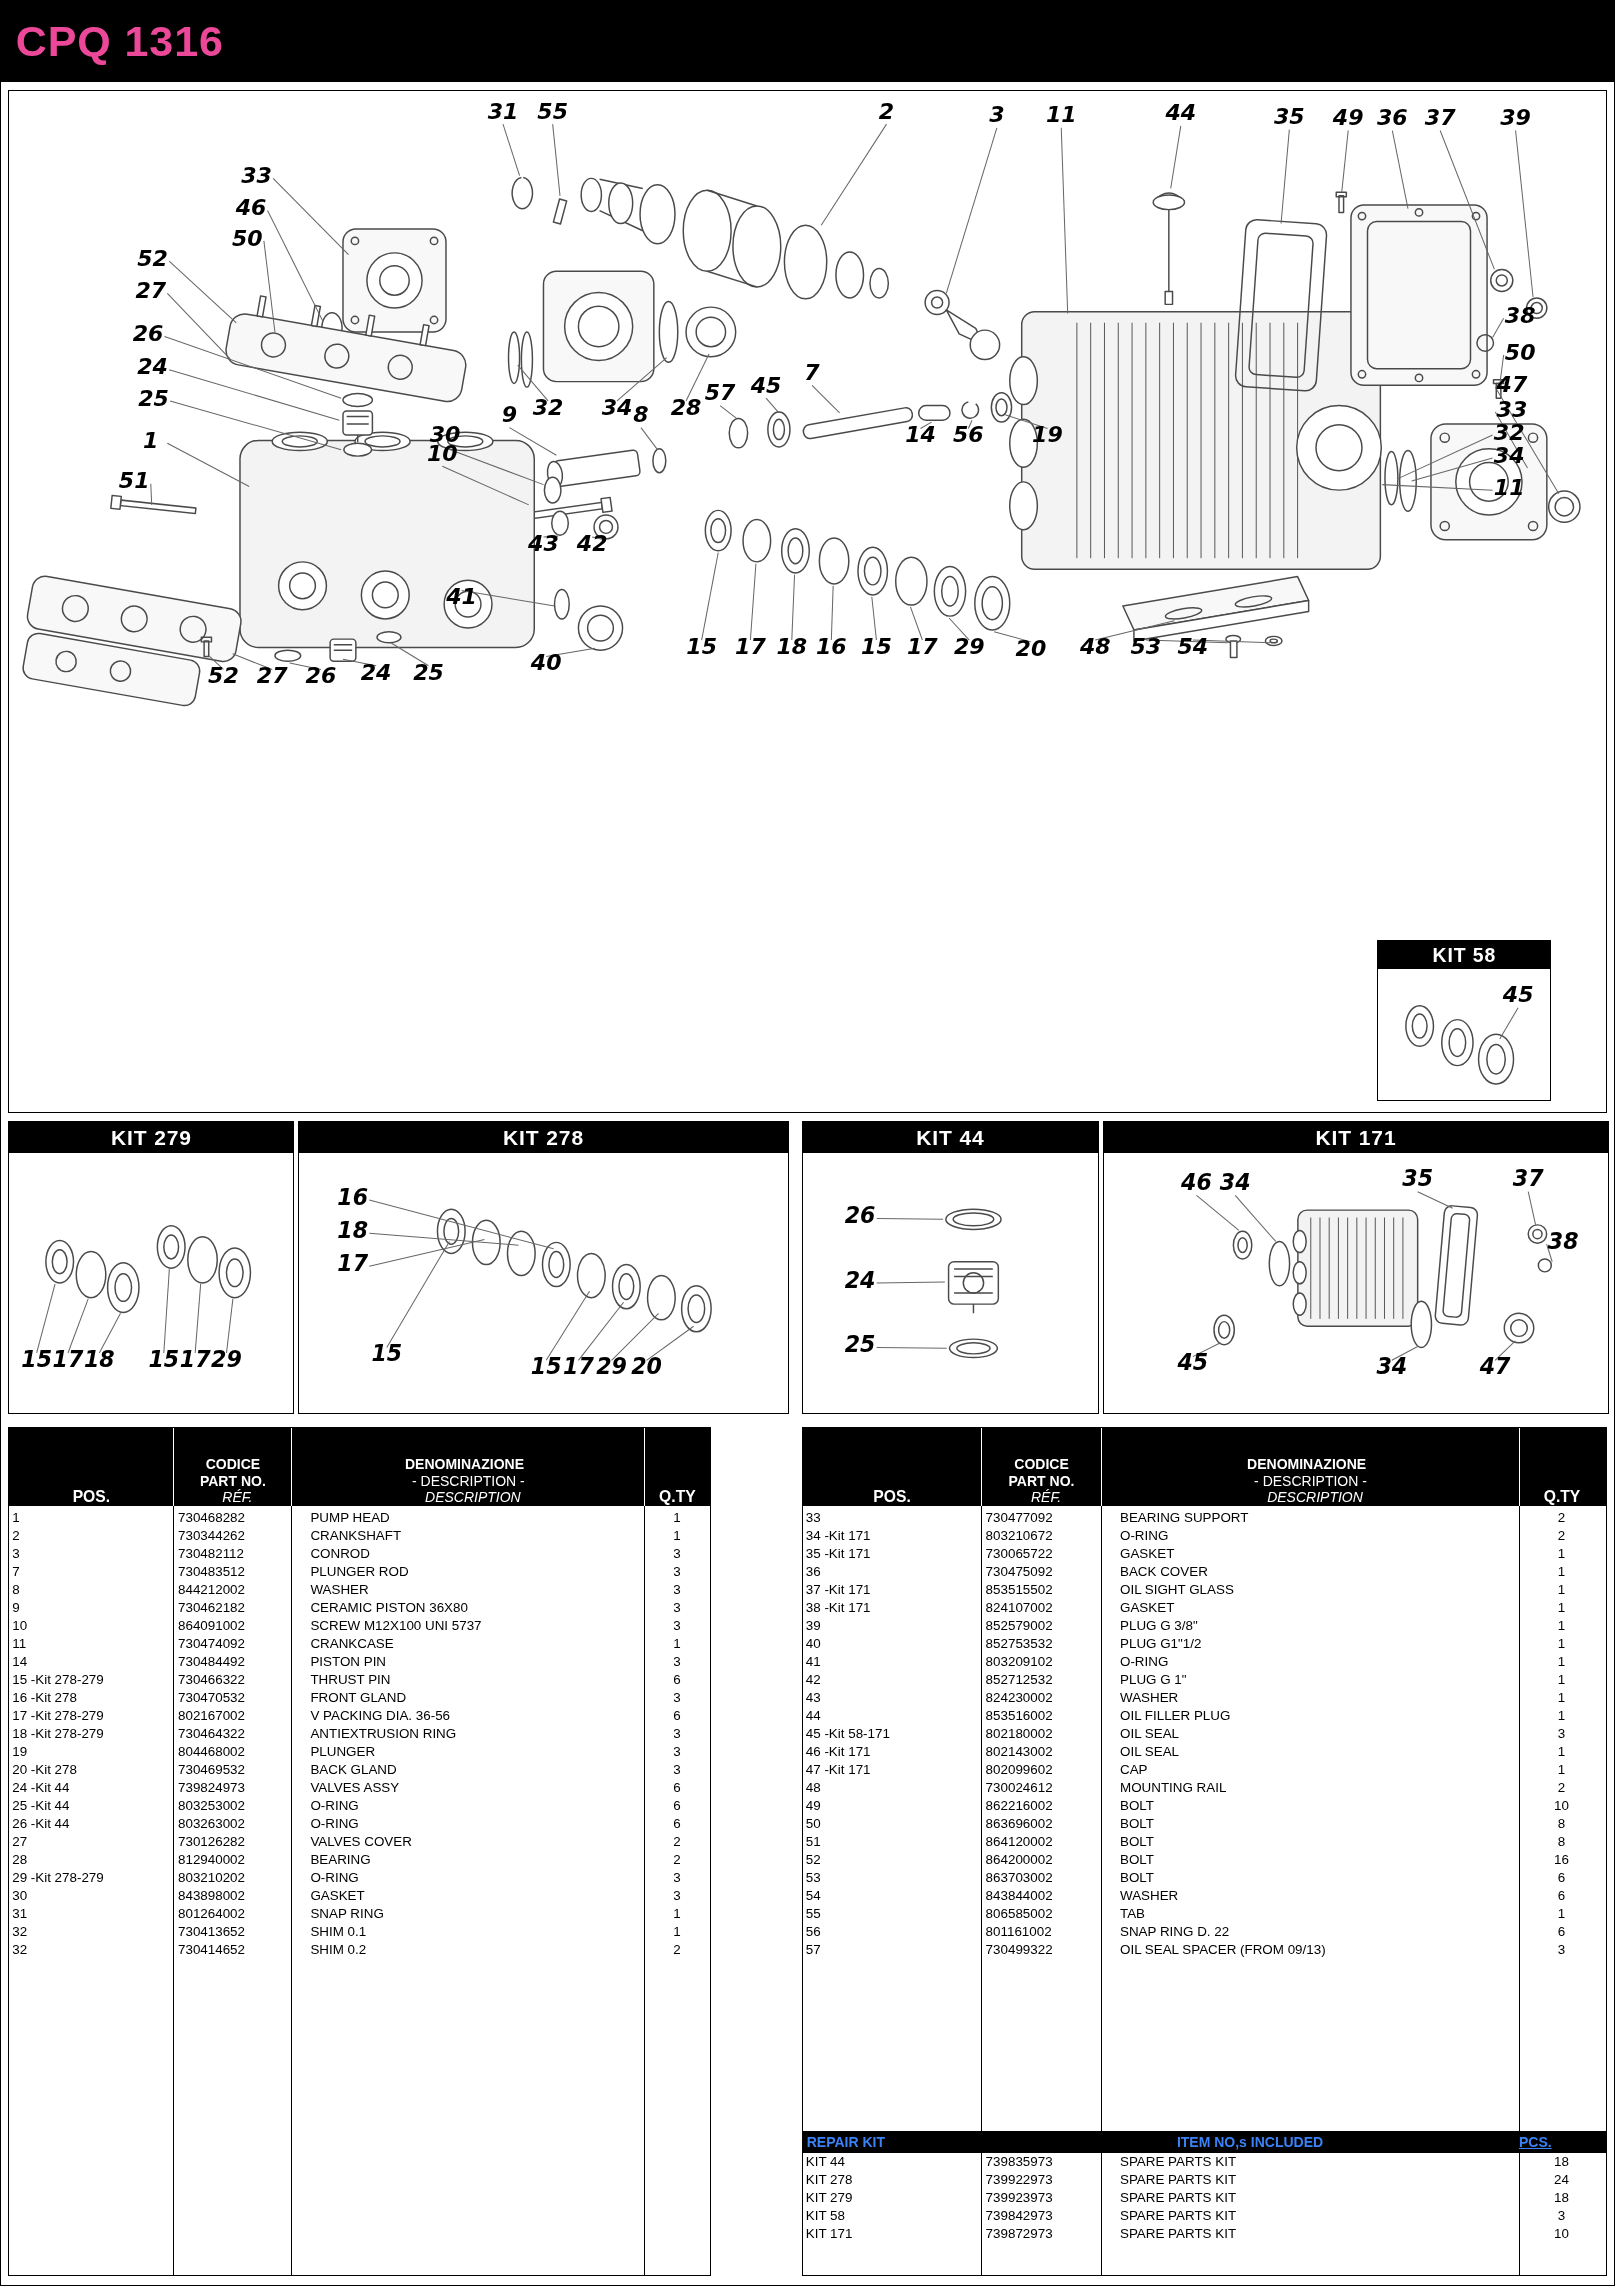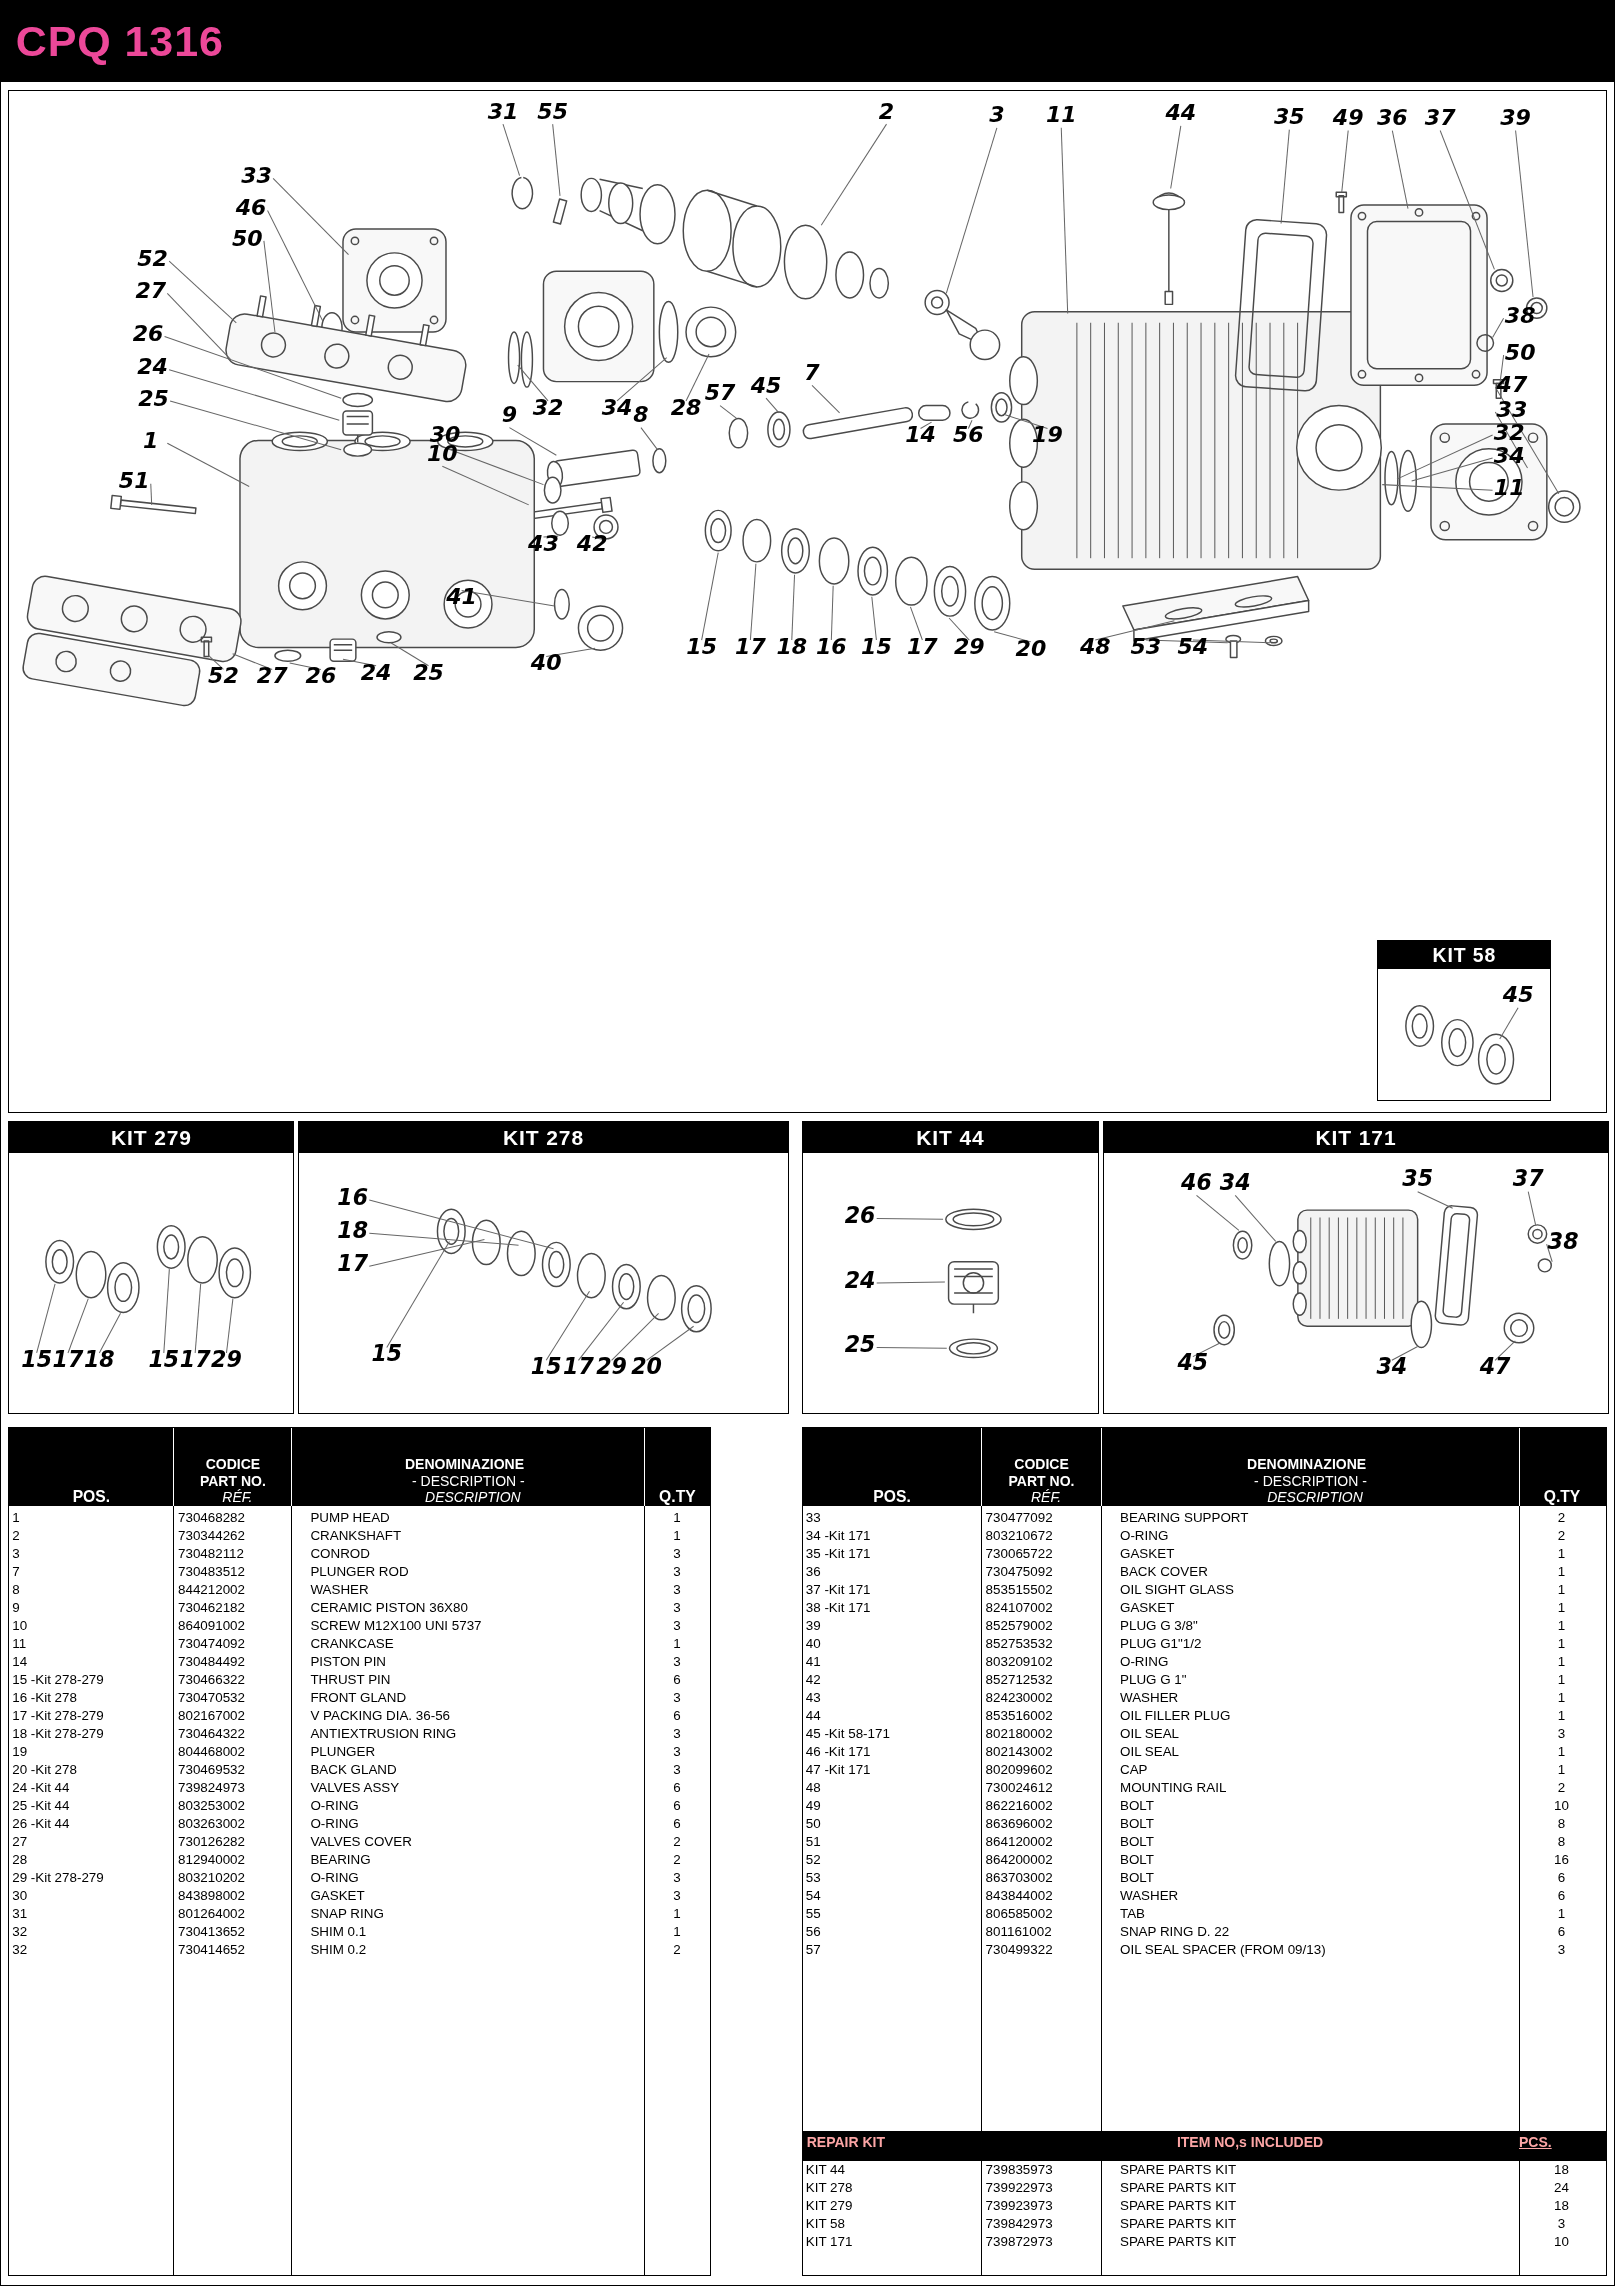--- a/index.html
+++ b/index.html
@@ -40,22 +40,22 @@
   .left-cols{grid-template-columns:164px 118px 353px 65px;}
   .right-cols{grid-template-columns:178px 120px 418px 85px;}
   .tbody{position:relative;z-index:1;padding-top:2.8px;}
   .trow{display:grid;height:18px;line-height:18px;font-size:13.4px;white-space:nowrap;color:#000;}
   .trow>div{overflow:hidden;}
   .cell-pos{padding-left:2.8px;}
   .cell-code{padding-left:4.6px;}
   .cell-desc{padding-left:19px;}
   .cell-qty{text-align:center;}
   #repair{position:absolute;left:0;top:703px;width:100%;z-index:2;}
-  .rephead{display:grid;grid-template-columns:178px 538px 85px;background:#000;color:#fca5a5;
-        height:30px;line-height:22px;font-size:14px;font-weight:bold;}
+  .rephead{display:grid;grid-template-columns:178px 538px 85px;background:#000;color:#3b82f6;
+        height:22px;line-height:22px;font-size:14px;font-weight:bold;}
   .rephead .rk{padding-left:3.7px;}
   .rephead .it{text-align:center;}
   .rephead .pc{text-align:left;text-decoration:underline;}
 </style>
 </head>
 <body>
 
 <div id="page">
 
   <div class="titlebar">

